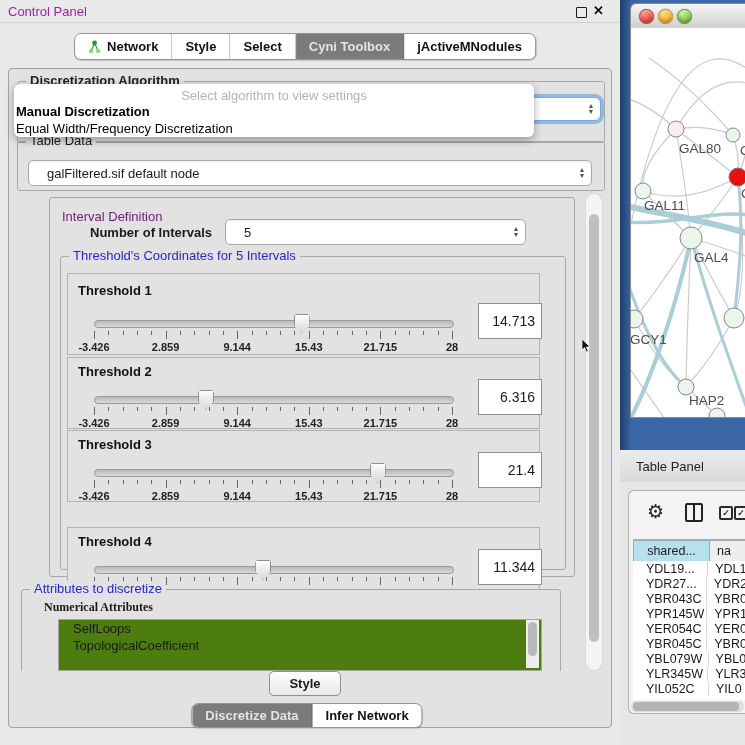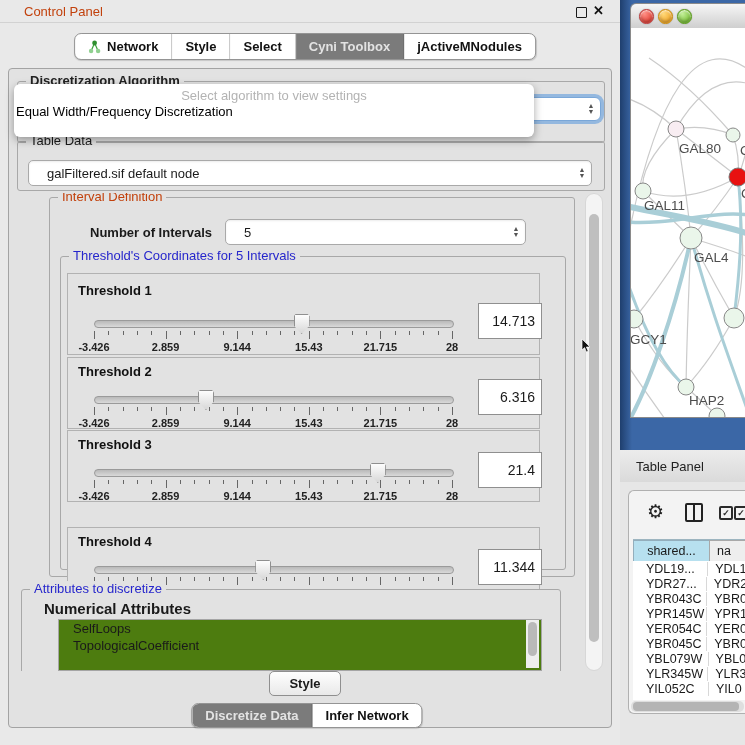--- a/index.html
+++ b/index.html
@@ -40,21 +40,21 @@
   .light{position:absolute;width:13px;height:13px;border-radius:50%;box-shadow:inset 0 1px 2px rgba(255,255,255,.8), inset 0 -2px 3px rgba(0,0,0,.25), 0 0 1px rgba(0,0,0,.5);}
 </style>
 </head>
 <body>
 
 <div id="screen">
 
   <div class="abs" style="left:0;top:0;width:620px;height:745px;background:#e9e9e9;">
 
     <div class="abs" style="left:0;top:0;width:620px;height:22px;border-bottom:1px solid #d2d2d2;">
-      <span class="abs" style="left:24px;top:4px;font-size:13px;color:#c2410c;">Control Panel</span>
+      <span class="abs" style="left:8px;top:4px;font-size:13px;color:#a21caf;">Control Panel</span>
       <span class="abs" style="left:576px;top:7px;width:9px;height:9px;border:1.5px solid #1a1a1a;border-radius:1px;"></span>
       <span class="abs" style="left:593px;top:3px;font-size:13px;font-weight:bold;color:#111;">✕</span>
     </div>
 
     <div class="tabbar" id="top-tabs" style="left:305px;top:33px;height:25px;transform:translateX(-50%);">
         <div class="tab">
           <svg width="13" height="14" viewBox="0 0 13 14">
             <line x1="6.5" y1="3" x2="3" y2="11" stroke="#3aa13a" stroke-width="1.2"></line>
             <line x1="6.5" y1="3" x2="10" y2="11" stroke="#3aa13a" stroke-width="1.2"></line>
             <circle cx="6.5" cy="3" r="2.4" fill="#2f8f2f"></circle>
@@ -93,21 +93,21 @@
         <span class="grouplabel">Table Data</span>
         <div class="combo" style="left:10px;top:18px;width:562px;height:24px;">
           <span class="val">galFiltered.sif default node</span>
           <span class="spinner">▲<br>▼</span>
         </div>
       </div>
 
       <div class="abs" id="viewport" style="left:8px;top:124px;width:566px;height:478px;overflow:hidden;">
 
         <div class="groupbox" style="left:32px;top:4px;width:524px;height:378px;background:#e2e2e2;">
-          <span class="grouplabel" id="interval-label" style="color: #c2410c;">Interval Definition</span>
+          <span class="grouplabel" id="interval-label" style="color: #701a75; margin-top: 20px;">Interval Definition</span>
           <span class="abs" style="left:40px;top:27px;font-size:13px;font-weight:bold;">Number of Intervals</span>
           <div class="combo" style="left:175px;top:21px;width:299px;height:24px;">
             <span class="val">5</span>
             <span class="spinner">▲<br>▼</span>
           </div>
 
           <div class="groupbox" style="left:10px;top:58px;width:504px;height:312px;background:#e2e2e2;text-decoration:underline;">
             <span class="grouplabel" id="thresholds-label" style="color: rgb(38, 38, 204);">Threshold's Coordinates for 5 Intervals</span>
             <div id="thresholds" class="abs" style="left:0;top:0;width:504px;height:312px;">
                 <div class="thr-box" style="top: 16px; height: 80px;">
@@ -269,21 +269,21 @@
                   <div class="ticklab" style="left: 312.4px; top: 59px;">21.715</div>
                   <div class="ticklab" style="left: 384px; top: 59px;">28</div>
                   <div class="valfield" style="left: 410px; top: 21px;">11.344</div>
                 </div>
               </div>
           </div>
         </div>
 
         <div class="groupbox" style="left:4px;top:396px;width:538px;height:92px;background:#e2e2e2;">
           <span class="grouplabel" id="attributes-label" style="color: rgb(38, 38, 204);">Attributes to discretize</span>
-          <span class="abs" style="left:22px;top:10px;font-size:15px;font-weight:bold;">Numerical Attributes</span>
+          <span class="abs" style="left:22px;top:10px;font-size:12px;font-weight:bold;font-family:Liberation Serif, serif;">Numerical Attributes</span>
           <div class="abs" id="attr-list" style="left:36px;top:29px;width:482px;height:50px;background:#4d7c0f;border:1px solid #a5a5a5;overflow:hidden;">
           <div class="listitem">SelfLoops</div>
               <div class="listitem">TopologicalCoefficient</div>
             </div>
           <div class="abs" style="left:504px;top:30px;width:13px;height:48px;background:#eee;">
             <div class="abs" style="left:2px;top:2px;width:9px;height:34px;background:#b9b9b9;border-radius:5px;"></div>
           </div>
         </div>
       </div>
 
@@ -298,20 +298,21 @@
     </div>
 
     <div class="tabbar" id="bottom-tabs" style="left:307px;top:703px;height:23px;transform:translateX(-50%);">
         <div class="tab sel">Discretize Data</div>
         <div class="tab">Infer Network</div>
       </div>
 
     <div class="abs" id="dropdown" style="left:14px;top:84px;width:520px;height:53px;background:#fff;border-radius:6px;
                 box-shadow:0 3px 9px rgba(0,0,0,.35);z-index:50;">
       <div style="text-align:center;color:#b3b3b3;font-size:13px;padding-top:4px;">Select algorithm to view settings</div>
+    <div style="font-size: 13px; padding: 1px 2px; color: rgb(0, 0, 0); font-weight: bold;">Manual Discretization</div>
         <div style="font-size: 13px; padding: 1px 2px; color: rgb(0, 0, 0);">Equal Width/Frequency Discretization</div>
       </div>
 
     <svg class="abs" style="left:581px;top:339px;z-index:60;" width="10" height="14" viewBox="0 0 10 14">
       <polygon points="1,0 1,11 3.6,8.6 5.4,13 7.2,12.2 5.4,8 9,8" fill="#111" stroke="#fff" stroke-width="0.7"></polygon>
     </svg>
   </div>
 
   <div class="abs" style="left:620px;top:0;width:125px;height:450px;background:#3b67a6;">
     <div class="abs" style="left:0;top:0;width:12px;height:450px;background:linear-gradient(90deg,#1f3f6e,#3b67a6);"></div>

